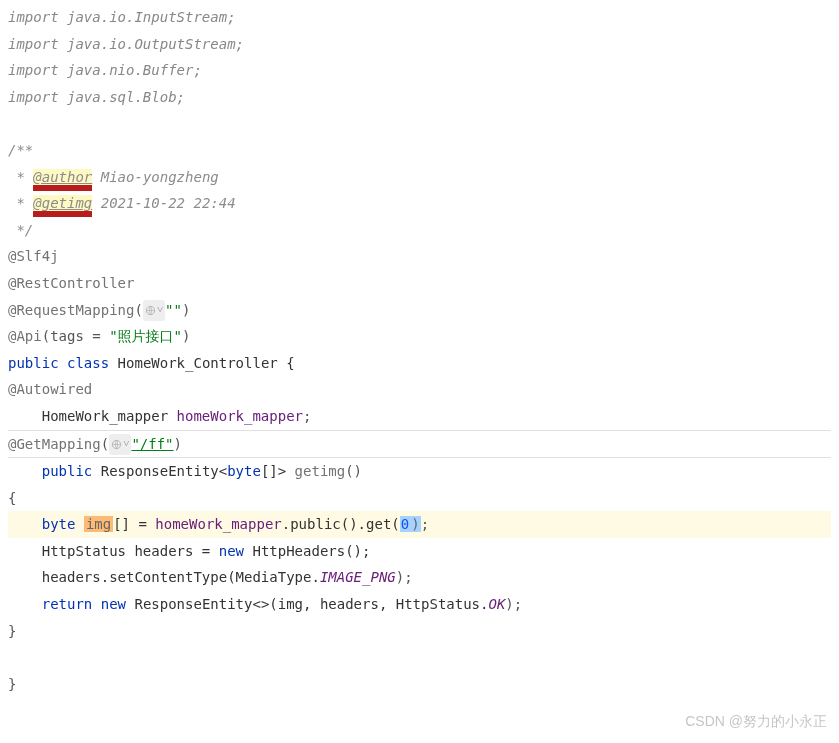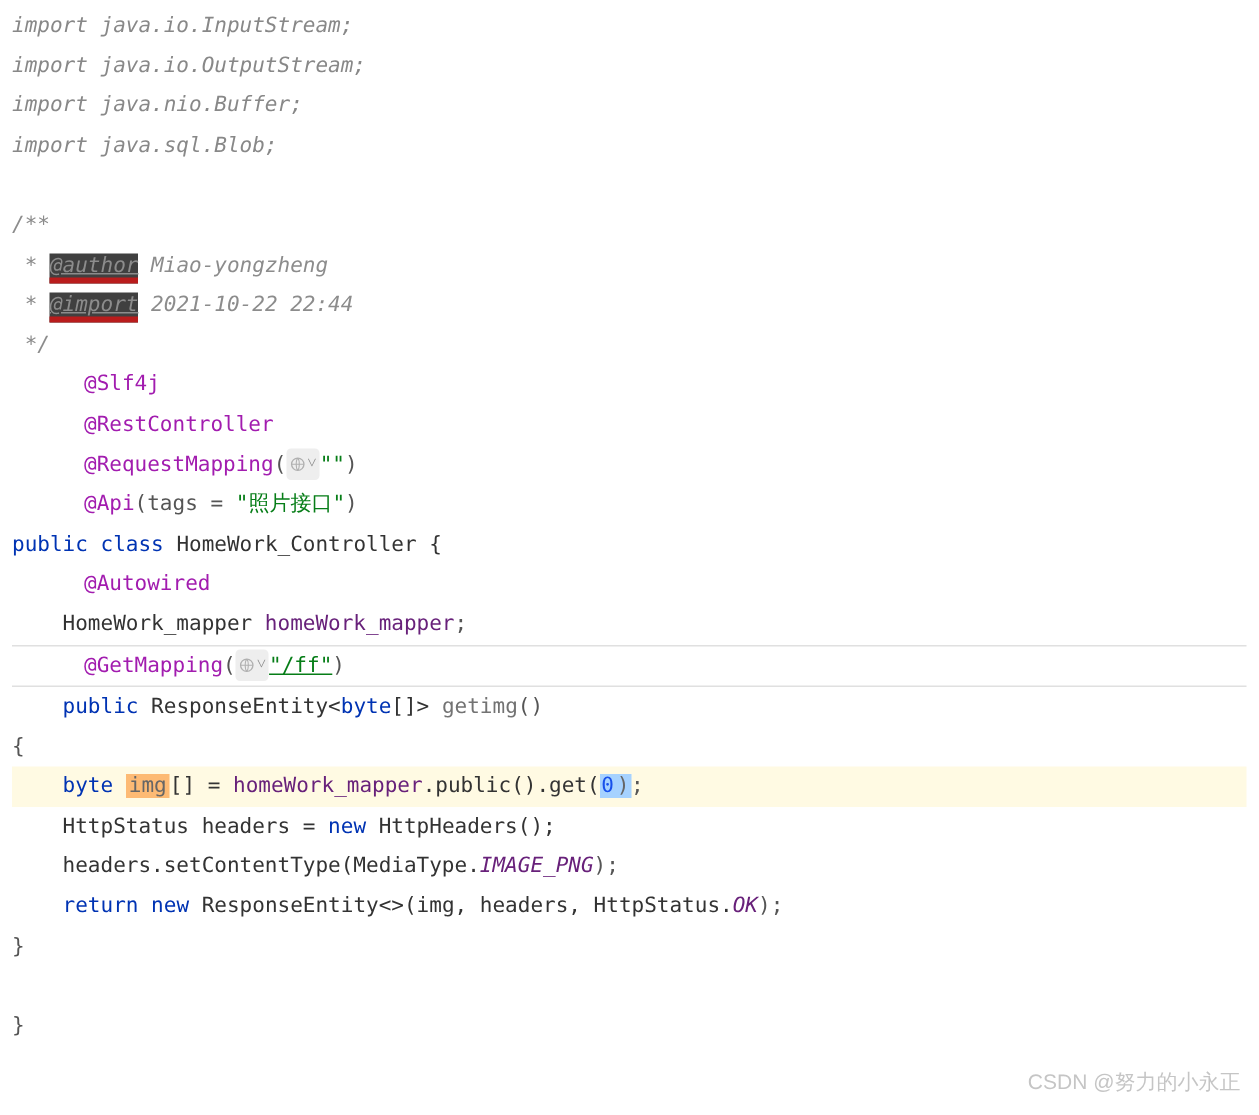--- a/index.html
+++ b/index.html
@@ -17,30 +17,30 @@
       width: 839px;
       height: 743px;
       overflow: hidden;
       position: relative;
     }
     .line {
       white-space: pre;
       font-style: normal;
     }
     .keyword { color: #0033b3; }
-    .anno { color: #a21caf; margin-left: 48px; }
+    .anno { color: #737373; }
     .string { color: #067d17; }
     .class-name { color: #333; }
     .method-def { color: #737373; }
     .comment { color: #8c8c8c; font-style: italic; }
     .tag-highlight { 
       color: #8c8c8c; 
       font-style: italic; 
-      background: #404040; 
-      border-bottom: 4px solid #b91c1c;
+      background: #fef9c3; 
+      border-bottom: 6px solid #b91c1c;
     }
     .purple { color: #68217a; }
     .purple-italic { color: #68217a; font-style: italic; }
     .num { color: #1750eb; }
     .paren { color: #555; }
     .semi { color: #555; }
     .import-gray { color: #888; font-style: italic; }
     .underline { text-decoration: underline; }
     .globe-badge {
       display: inline-flex;
@@ -90,21 +90,21 @@
 
 <div>
   <div class="line import-gray">import java.io.InputStream;</div>
   <div class="line import-gray">import java.io.OutputStream;</div>
   <div class="line import-gray">import java.nio.Buffer;</div>
   <div class="line import-gray">import java.sql.Blob;</div>
   <div class="line">&nbsp;</div>
 
   <div class="line comment">/**</div>
   <div class="line comment"> * <span class="tag-highlight underline">@author</span><span> Miao-yongzheng</span></div>
-  <div class="line comment"> * <span class="tag-highlight underline">@import</span><span> 2021-10-22 22:44</span></div>
+  <div class="line comment"> * <span class="tag-highlight underline">@getimg</span><span> 2021-10-22 22:44</span></div>
   <div class="line comment"> */</div>
 
   <div class="line"><span class="anno">@Slf4j</span></div>
   <div class="line"><span class="anno">@RestController</span></div>
   <div class="line"><span class="anno">@RequestMapping</span><span class="paren">(</span><span class="globe-badge"><svg viewBox="0 0 16 16">
           <circle cx="8" cy="8" r="6" fill="none" stroke="#888" stroke-width="1.3"></circle>
           <path d="M2 8h12M8 2c2 2 2 10 0 12M8 2c-2 2-2 10 0 12" fill="none" stroke="#888" stroke-width="1"></path>
         </svg><span style="margin-left:1px">˅</span></span><span class="string">""</span><span class="paren">)</span></div>
   <div class="line"><span class="anno">@Api</span><span class="paren">(tags = </span><span class="string">"照片接口"</span><span class="paren">)</span></div>
   <div class="line"><span class="keyword">public </span><span class="keyword">class </span><span class="class-name">HomeWork_Controller {</span></div>

